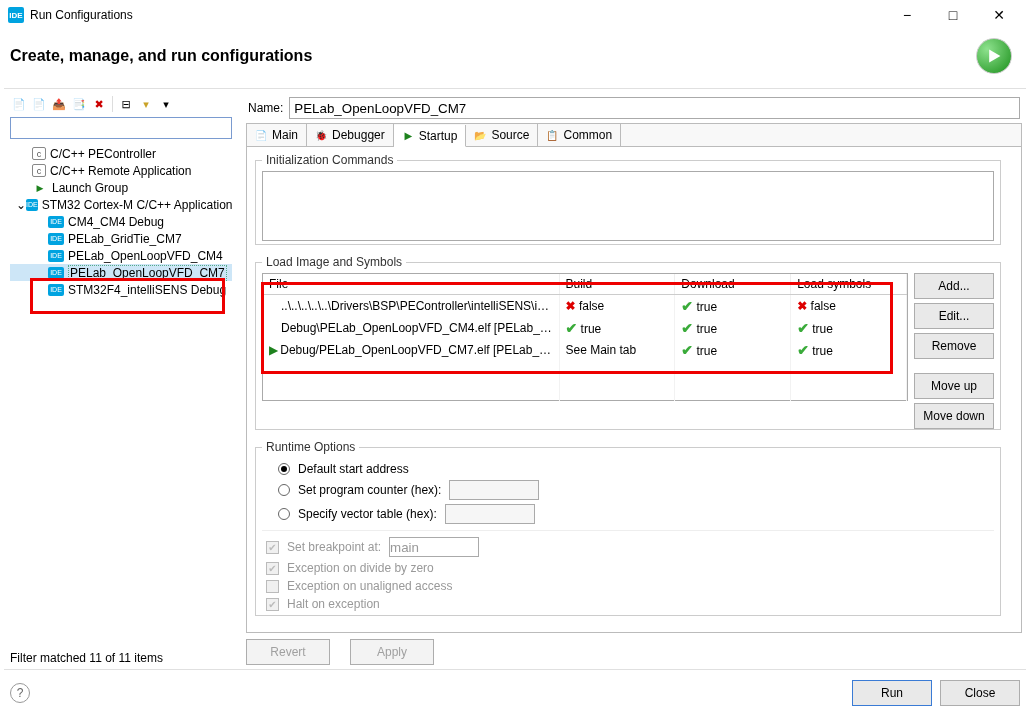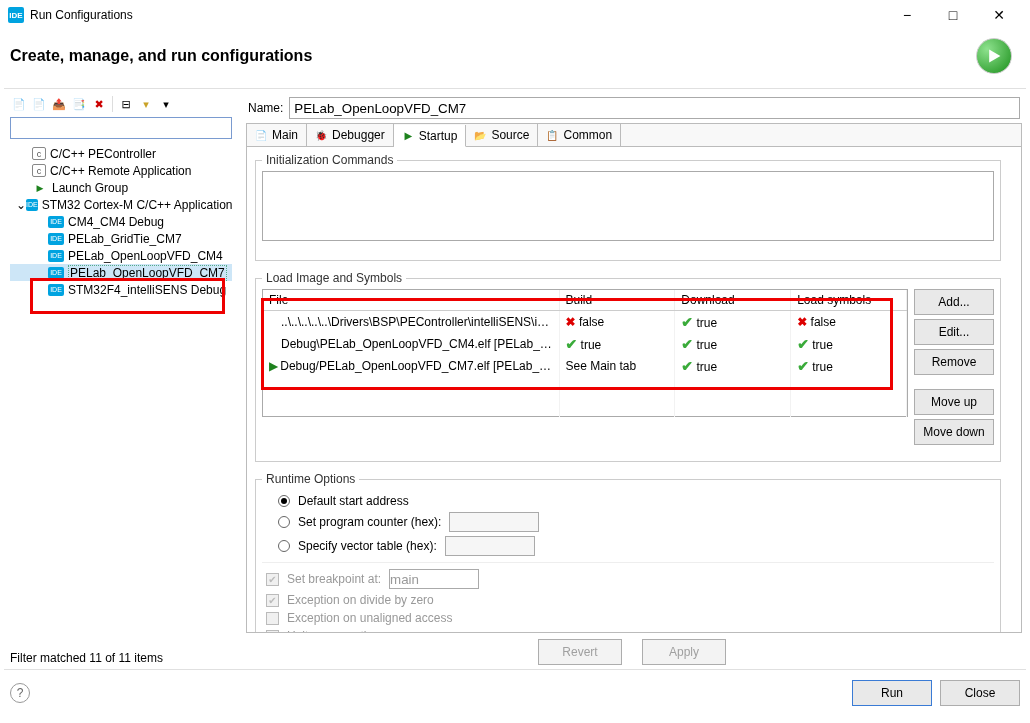--- a/index.html
+++ b/index.html
@@ -33,21 +33,21 @@
   .right-panel { flex: 1; display: flex; flex-direction: column; padding: 4px 4px 4px 8px; position: relative; }
   .name-row { display: flex; align-items: center; gap: 6px; padding: 4px 2px; }
   .name-input { flex: 1; border: 1px solid #aaa; height: 22px; padding: 0 4px; }
   .tabs-row { display: flex; border: 1px solid #bbb; background: #f8f8f8; height: 24px; align-items: stretch; }
   .tab { display: flex; align-items: center; padding: 0 8px; border-right: 1px solid #bbb; background: #f8f8f8; gap: 4px; font-size: 12px; }
   .tab.active { background: #fff; border-bottom: 1px solid #fff; position: relative; top: 1px; }
   .tab .tic { width: 13px; height: 13px; display: flex; align-items: center; justify-content: center; font-size: 10px; }
   .content-scroll { flex: 1; border: 1px solid #bbb; border-top: none; overflow: auto; padding: 6px 20px 6px 8px; position:relative; }
   .content-scroll::-webkit-scrollbar { width: 16px; }
   .content-scroll::-webkit-scrollbar-thumb { background:#ccc; }
-  fieldset { border: 1px solid #ccc; padding: 4px 6px 16px; margin-bottom: 10px; }
+  fieldset { border: 1px solid #ccc; padding: 4px 6px 0; margin-bottom: 10px; }
   legend { padding: 0 4px; color: #333; }
   .textarea { width: 100%; height: 70px; border: 1px solid #aaa; background: #fff; resize: none; }
   .img-table-wrap { display: flex; gap: 6px; align-items: flex-start; }
   .img-table { border: 1px solid #aaa; flex: 1; }
   .img-table table { width: 100%; border-collapse: collapse; table-layout: fixed; }
   .img-table th, .img-table td { border: 0px solid #ddd; padding: 3px 6px; text-align: left; height: 20px; font-size: 12px; white-space: nowrap; overflow: hidden; text-overflow: ellipsis; }
   .img-table th { background: #fff; font-weight: normal; border-bottom: 1px solid #ccc; border-right: 1px solid #eee;}
   .img-table td { border-right: 1px solid #f2f2f2; }
   .col-file { width: 46%; }
   .col-build { width: 18%; }
@@ -57,21 +57,21 @@
   .btn { border: 1px solid #adadad; background: #e9e9e9; height: 26px; display: flex; align-items: center; justify-content: center; padding: 0 6px; font-size: 12px; }
   .btn.disabled { color: #a0a0a0; background: #f3f3f3; }
   .check { color: #3aab3a; font-weight: bold; font-size: 14px;}
   .cross { color: #d00; font-weight: bold; font-size: 12px; }
   .arrow-play { color:#1e821e; margin-right:2px; }
   .runtime-row { display: flex; align-items: center; gap: 8px; margin: 4px 0 4px 16px; }
   .small-input { border: 1px solid #aaa; height: 20px; width: 90px; background:#f6f6f6; }
   .small-input.enabled { background:#fff; }
   .checkbox { width: 13px; height: 13px; border: 1px solid #888; display: inline-flex; align-items: center; justify-content: center; font-size: 10px; color: #888; background:#fff; }
   .checkbox.disabled { background:#f0f0f0; color:#bbb; border-color:#bbb; }
-  .bottom-buttons { display:flex; justify-content:center; gap:20px; padding:6px 4px 0 0; }
+  .bottom-buttons { display:flex; justify-content:flex-start; gap:20px; padding:6px 4px 0 0; }
   .footer { display:flex; align-items:center; padding: 10px; gap:8px; }
   .help-icon { width:20px; height:20px; border:1px solid #999; border-radius:50%; display:flex; align-items:center; justify-content:center; color:#666; }
   .footer .btn { min-width:80px; }
   .btn.primary { border-color:#3a7bd5; }
   .radio { width:12px; height:12px; border:1px solid #666; border-radius:50%; display:inline-flex; align-items:center; justify-content:center;}
   .radio .dot { width:6px; height:6px; border-radius:50%; background:#000;}
   .grayrow td { color:#000; }
   .grey-text { color:#999; }
   .sep { width:1px; height:16px; background:#ddd; margin:0 2px; }
 </style>

